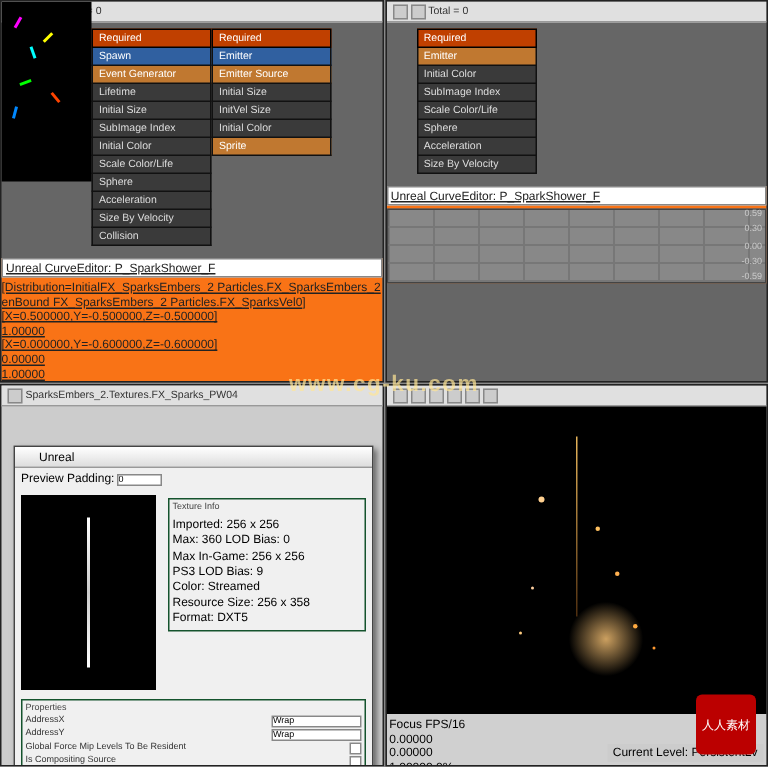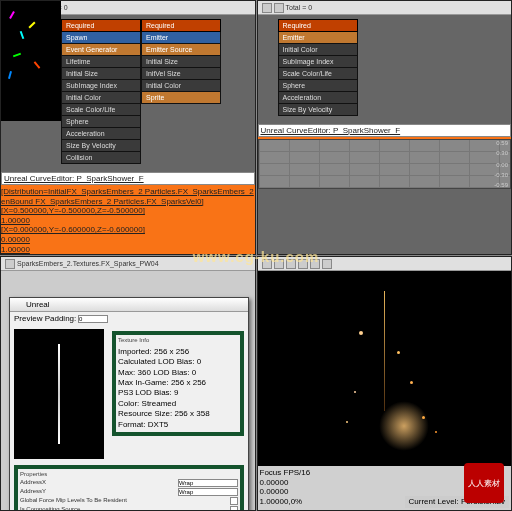--- a/index.html
+++ b/index.html
@@ -36,32 +36,32 @@
   repeating-linear-gradient(90deg,#777,#777 1px,transparent 1px,transparent 30px);}
 .axis-lbl{position:absolute;font-size:6px;color:#ccc;}
 
 
 .dialog{position:absolute;top:40px;left:8px;width:240px;background:#f0f0f0;border:1px solid #444;box-shadow:2px 2px 4px rgba(0,0,0,.5);}
 .dlg-title{background:linear-gradient(#fff,#ddd);padding:2px 16px;font-size:8px;border-bottom:1px solid #999;}
 .dlg-body{display:flex;}
 .preview{width:90px;height:130px;background:#000;margin:4px;position:relative;}
 .streak{position:absolute;left:44px;top:15px;width:2px;height:100px;background:linear-gradient(#fff,#ccc,#fff);}
 .dlg-info{flex:1;padding:4px;font-size:6px;line-height:1.3;}
-.group{border:4px solid #14532d;margin:2px 0;padding:2px;}
+.group{border:1px solid #14532d;margin:2px 0;padding:2px;}
 .group-t{font-size:6px;color:#444;margin-bottom:2px;}
 .form-row{display:flex;justify-content:space-between;margin:1px 0;}
 .form-row label{font-size:6px;color:#333;}
 .fld{width:60px;height:8px;background:#fff;border:1px solid #888;font-size:6px;}
 .chk{width:8px;height:8px;border:1px solid #888;background:#fff;display:inline-block;}
 
 
 .sparkvp{position:absolute;inset:14px 0 30px 0;background:#000;}
 .sparkcore{position:absolute;left:50%;top:20px;width:1px;height:120px;background:linear-gradient(rgba(255,200,100,.9),rgba(255,150,50,.3));}
 .burst{position:absolute;border-radius:50%;}
-.status{position:absolute;bottom:0;left:0;right:0;height:44px;background:#d0d0d0;padding:2px;font-size:6px;line-height:1.2;}
+.status{position:absolute;bottom:0;left:0;right:0;height:34px;background:#d0d0d0;padding:2px;font-size:6px;line-height:1.2;}
 .status-r{position:absolute;right:2px;bottom:2px;background:#ccc;padding:1px 4px;}
 
 
 .wm{position:absolute;top:50%;left:50%;transform:translate(-50%,-50%);font-size:15px;color:rgba(255,230,150,.7);font-weight:bold;letter-spacing:1px;pointer-events:none;z-index:99;white-space:nowrap;}
 .wmlogo{position:absolute;right:8px;bottom:8px;width:40px;height:40px;background:#b00;border-radius:4px;color:#fff;display:flex;align-items:center;justify-content:center;font-size:8px;z-index:99;}
 </style>
 </head>
 <body>
 
 <div class="grid">
@@ -163,21 +163,20 @@
         <input class="fld" style="width: 30px;" value="0">
       </div>
       <div class="dlg-body">
         <div class="preview">
           <div class="streak"></div>
         </div>
         <div class="dlg-info">
           <div class="group">
             <div class="group-t">Texture Info</div>
             <div>Imported: 256 x 256</div>
-            <div>Calculated LOD Bias: 0</div>
             <div>Max: 360 LOD Bias: 0</div>
             <div>Max In-Game: 256 x 256</div>
             <div>PS3 LOD Bias: 9</div>
             <div>Color: Streamed</div>
             <div>Resource Size: 256 x 358</div>
             <div>Format: DXT5</div>
           </div>
         </div>
       </div>
       <div class="group" style="margin:2px 4px;">

